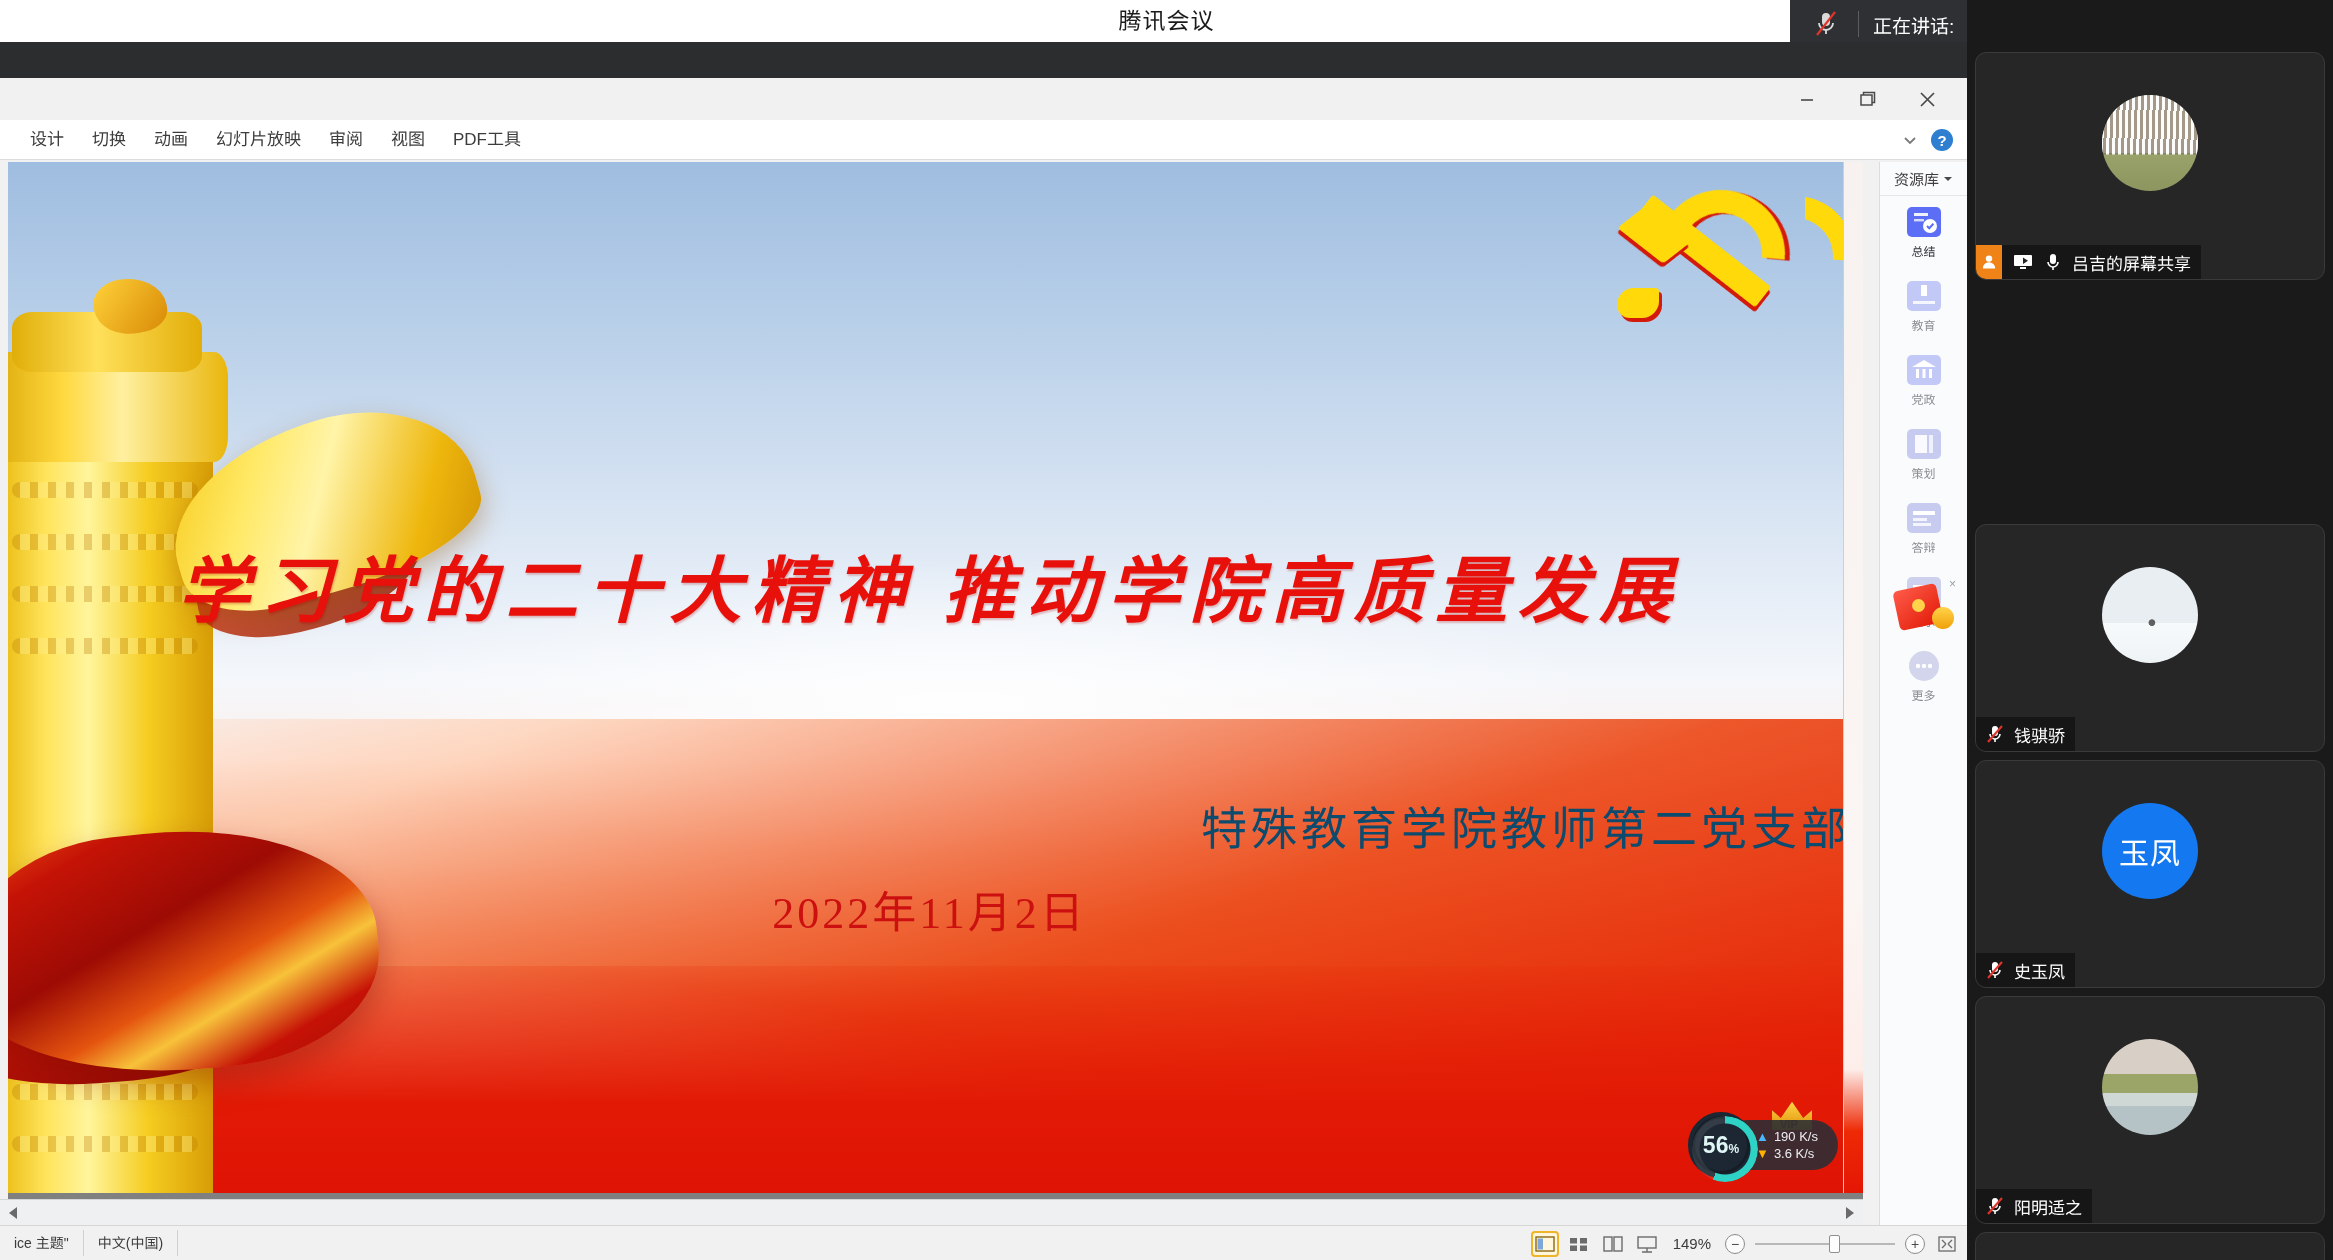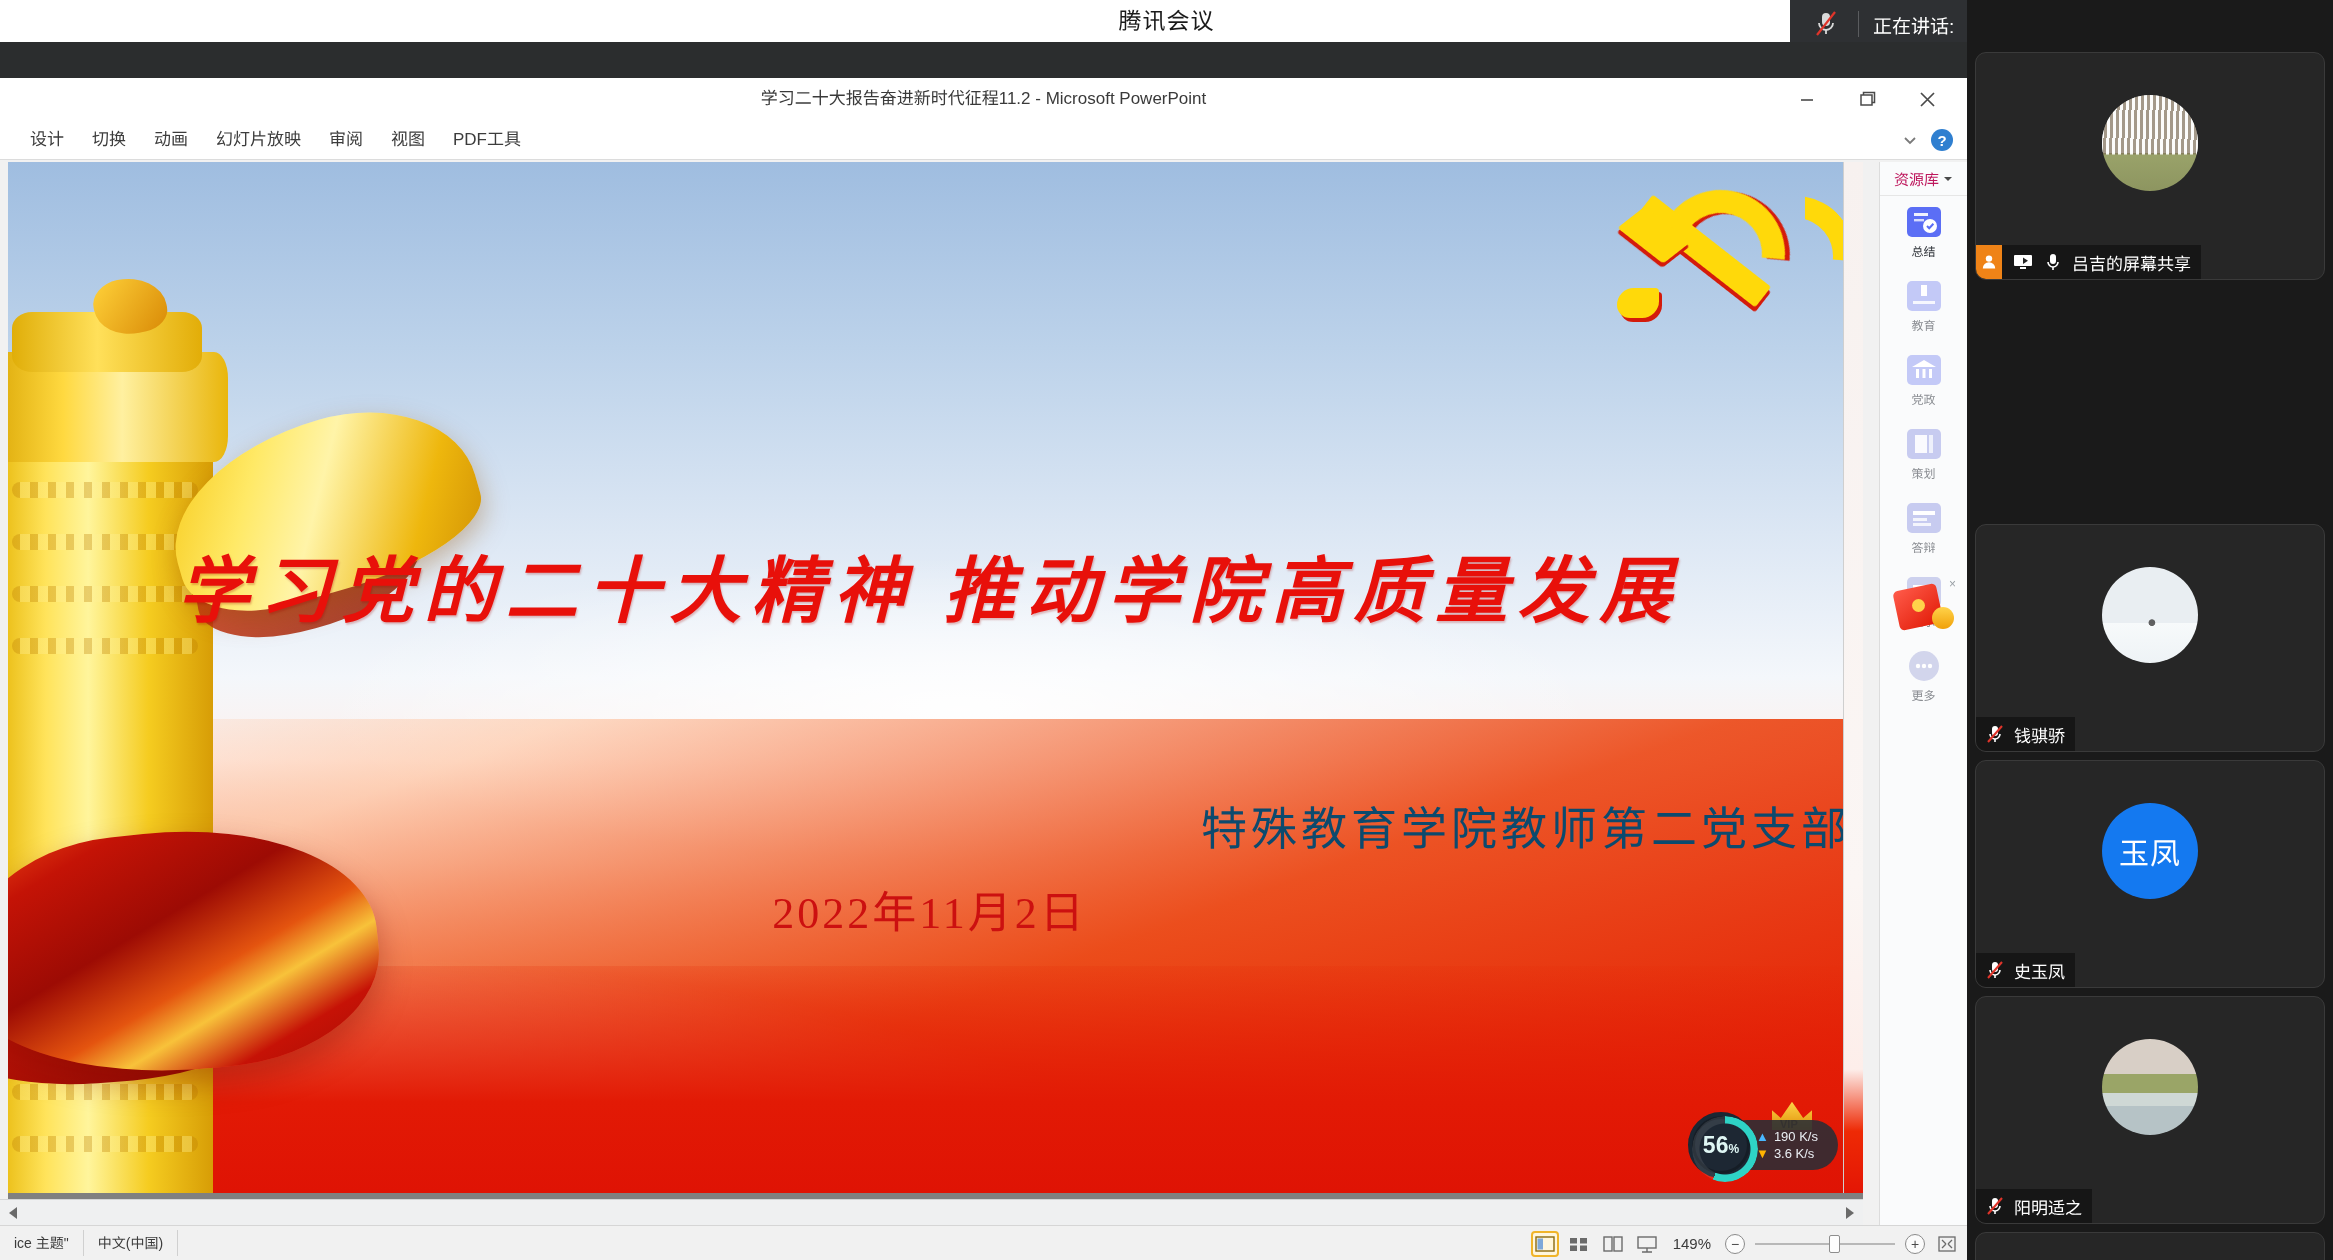--- a/index.html
+++ b/index.html
@@ -292,21 +292,21 @@
   .tri-l{ border-top:6px solid transparent; border-bottom:6px solid transparent; border-right:8px solid #6a6a6a; }
   .tri-r{ border-top:6px solid transparent; border-bottom:6px solid transparent; border-left:8px solid #6a6a6a; }
 
   
   .res-sidebar{
     position:absolute; left:1879px; top:120px; width:88px; height:1063px;
     background:#fafbfc; border-left:1px solid #dcdcdc;
   }
   .res-head{
     height:34px; display:flex; align-items:center; justify-content:center;
-    font-size:15px; color:#be185d; border-bottom:1px solid #e6e6e6;
+    font-size:15px; color:#404040; border-bottom:1px solid #e6e6e6;
     gap:4px;
   }
   .res-item{
     height:74px; display:flex; flex-direction:column;
     align-items:center; justify-content:center; gap:5px; cursor:default;
   }
   .res-ico{
     width:34px; height:30px; border-radius:5px; position:relative;
   }
   .res-lbl{ font-size:12px; color:#8b8e93; }
@@ -453,23 +453,20 @@
         <path d="M16 4 L32 20 L22 34 L6 18 Z" fill="#ffffff" opacity=".5"></path>
         <path d="M44 4 L62 22 L50 36 L32 18 Z" fill="#ffffff" opacity=".45"></path>
       </svg>
     </div>
   </div>
 
   <div class="ppt-window">
 
     <div class="ppt-darkstrip"></div>
 
-    <div class="ppt-titlebar">
-      <div class="ppt-title">学习二十大报告奋进新时代征程11.2 - Microsoft PowerPoint</div>
-    </div>
 
     <div class="ppt-winbtns">
       <div class="ppt-winbtn">
         <svg width="38" height="30" viewBox="0 0 38 30">
           <path d="M13 16 H25" stroke="#4a4a4a" stroke-width="1.6"></path>
         </svg>
       </div>
       <div class="ppt-winbtn">
         <svg width="38" height="30" viewBox="0 0 38 30">
           <rect x="13" y="11" width="11" height="10" fill="none" stroke="#4a4a4a" stroke-width="1.5"></rect>

